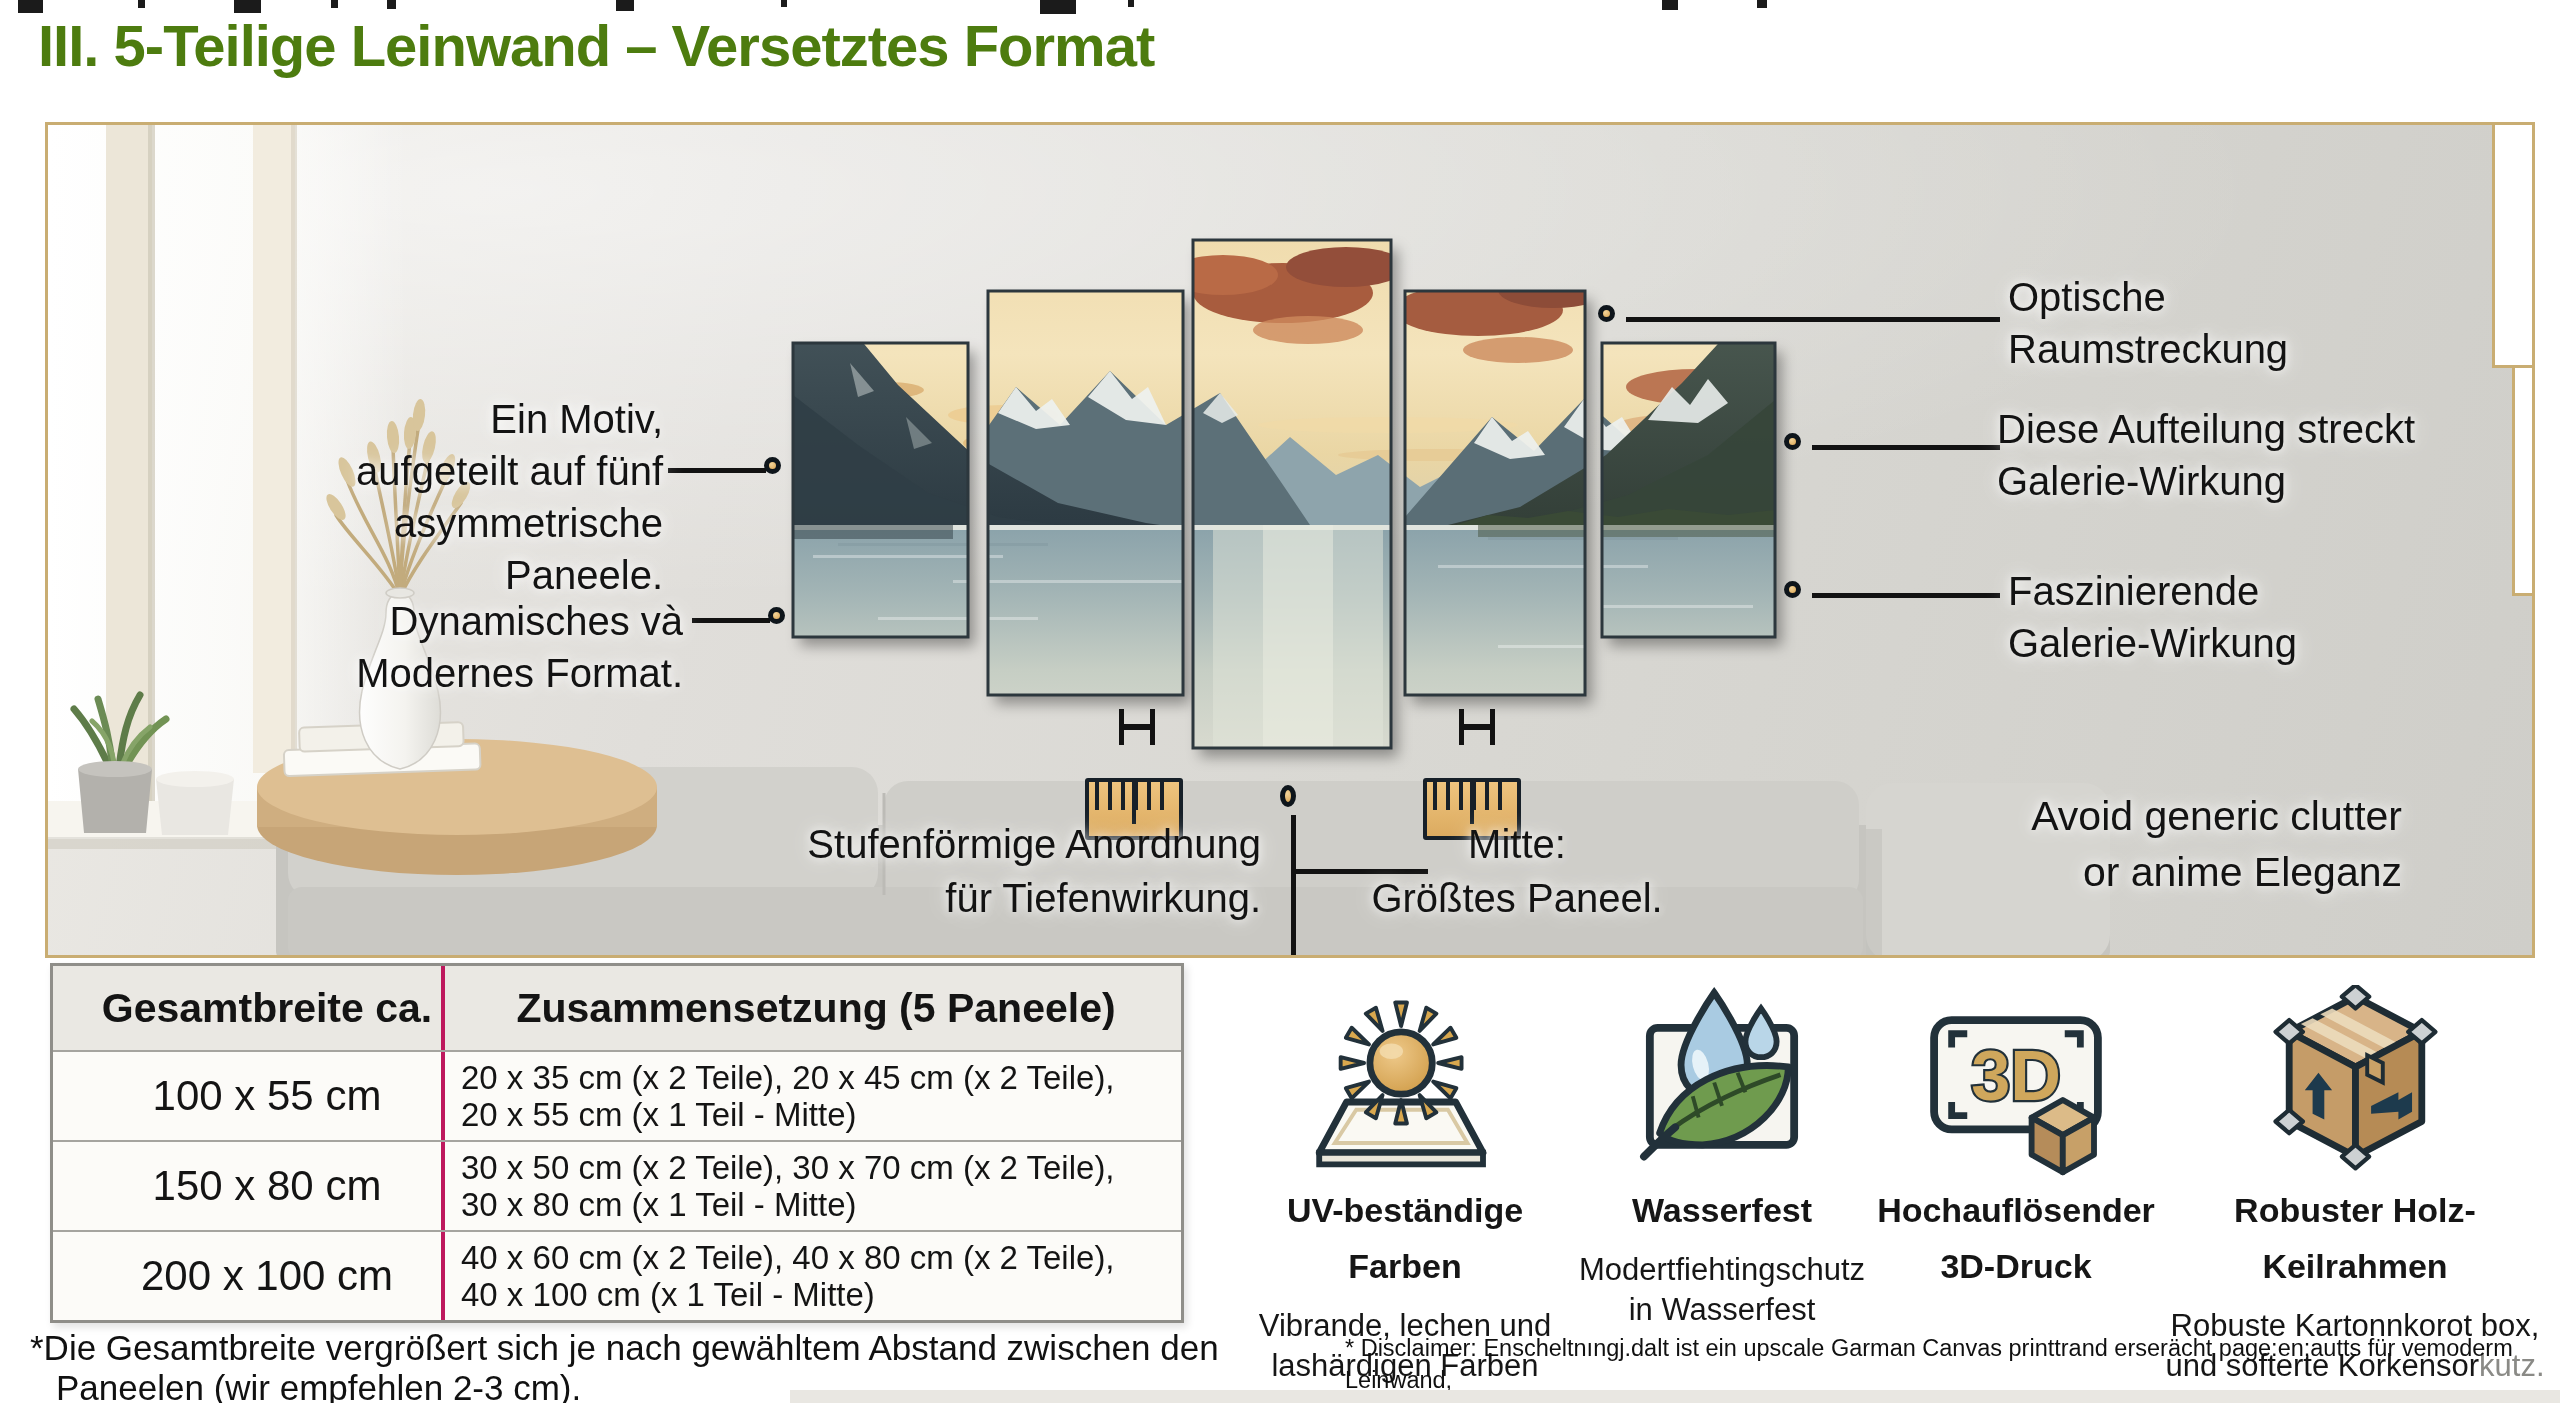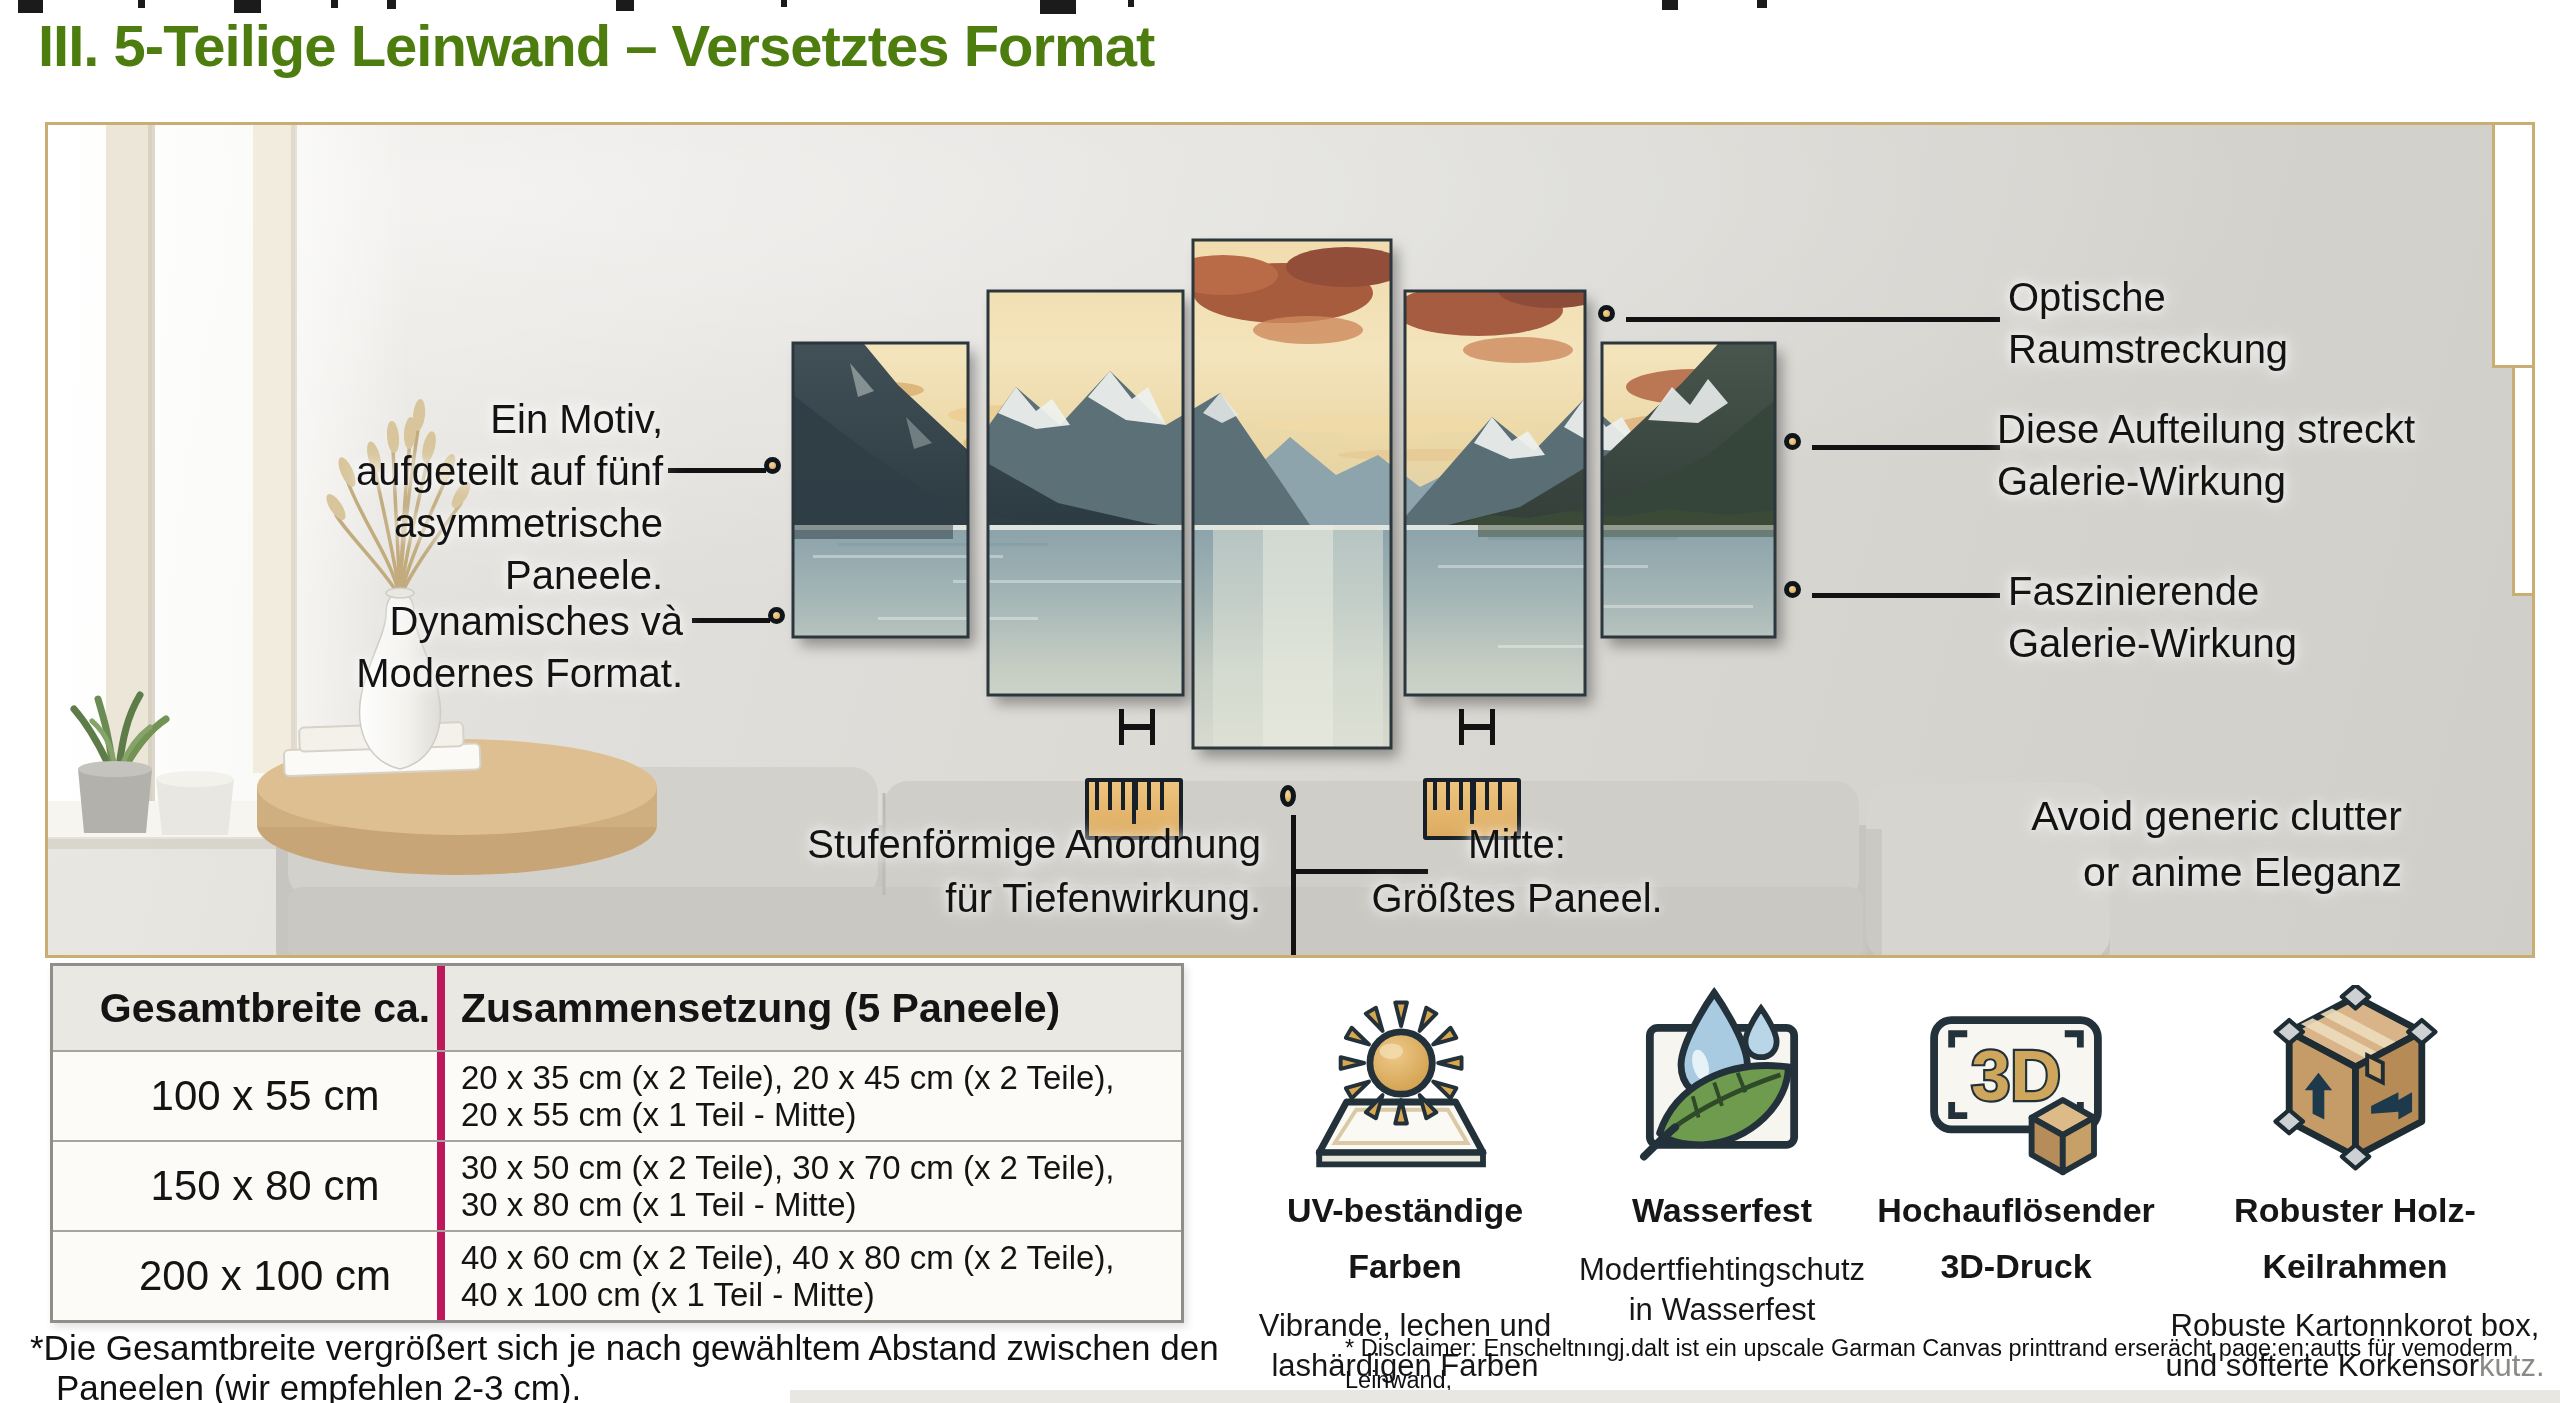--- a/index.html
+++ b/index.html
@@ -55,25 +55,25 @@
            border-left:5px solid #121212; border-right:5px solid #121212;
            background: linear-gradient(transparent calc(50% - 3px), #121212 calc(50% - 3px),
                        #121212 calc(50% + 3px), transparent calc(50% + 3px)); }
 
   
   #size-table { position:absolute; left:50px; top:963px; width:1134px;
     border:3px solid #8f8e89; background:#fcfbf8; box-shadow:3px 4px 8px rgba(0,0,0,.12); }
   .trow { display:flex; border-top:2px solid #a5a49f; }
   .trow:first-child { border-top:none; }
   .thead { background:#eae8e3; }
-  .c1 { width:392px; border-right:8px solid #be185d; display:flex; align-items:center; justify-content:center;
+  .c1 { width:392px; border-right:4px solid #be185d; display:flex; align-items:center; justify-content:center;
         text-align:center;padding-left:40px; }
   .c2 { flex:1; display:flex; flex-direction:column; justify-content:center; padding:6px 10px 6px 16px; }
   .thead .c1, .thead .c2 { font-size:41px; font-weight:bold; height:84px; }
-  .thead .c2 { justify-content:center; }
+  .thead .c2 { justify-content:center;text-align:center; }
   .trow.r .c1 { font-size:42px; height:88px; }
   .trow.r .c2 { font-size:33px; line-height:37px; }
 
   #footnote { position:absolute; left:30px; top:1328px; font-size:35px; line-height:40px; color:#111; }
   #footnote .fn2 { margin-left:26px; }
 
   
   .feature { position:absolute; top:985px; text-align:center; color:#161616; }
   .feature svg { display:block; margin:0 auto; }
   .f-title { font-size:34px; font-weight:bold; line-height:56px; margin-top:2px; }

